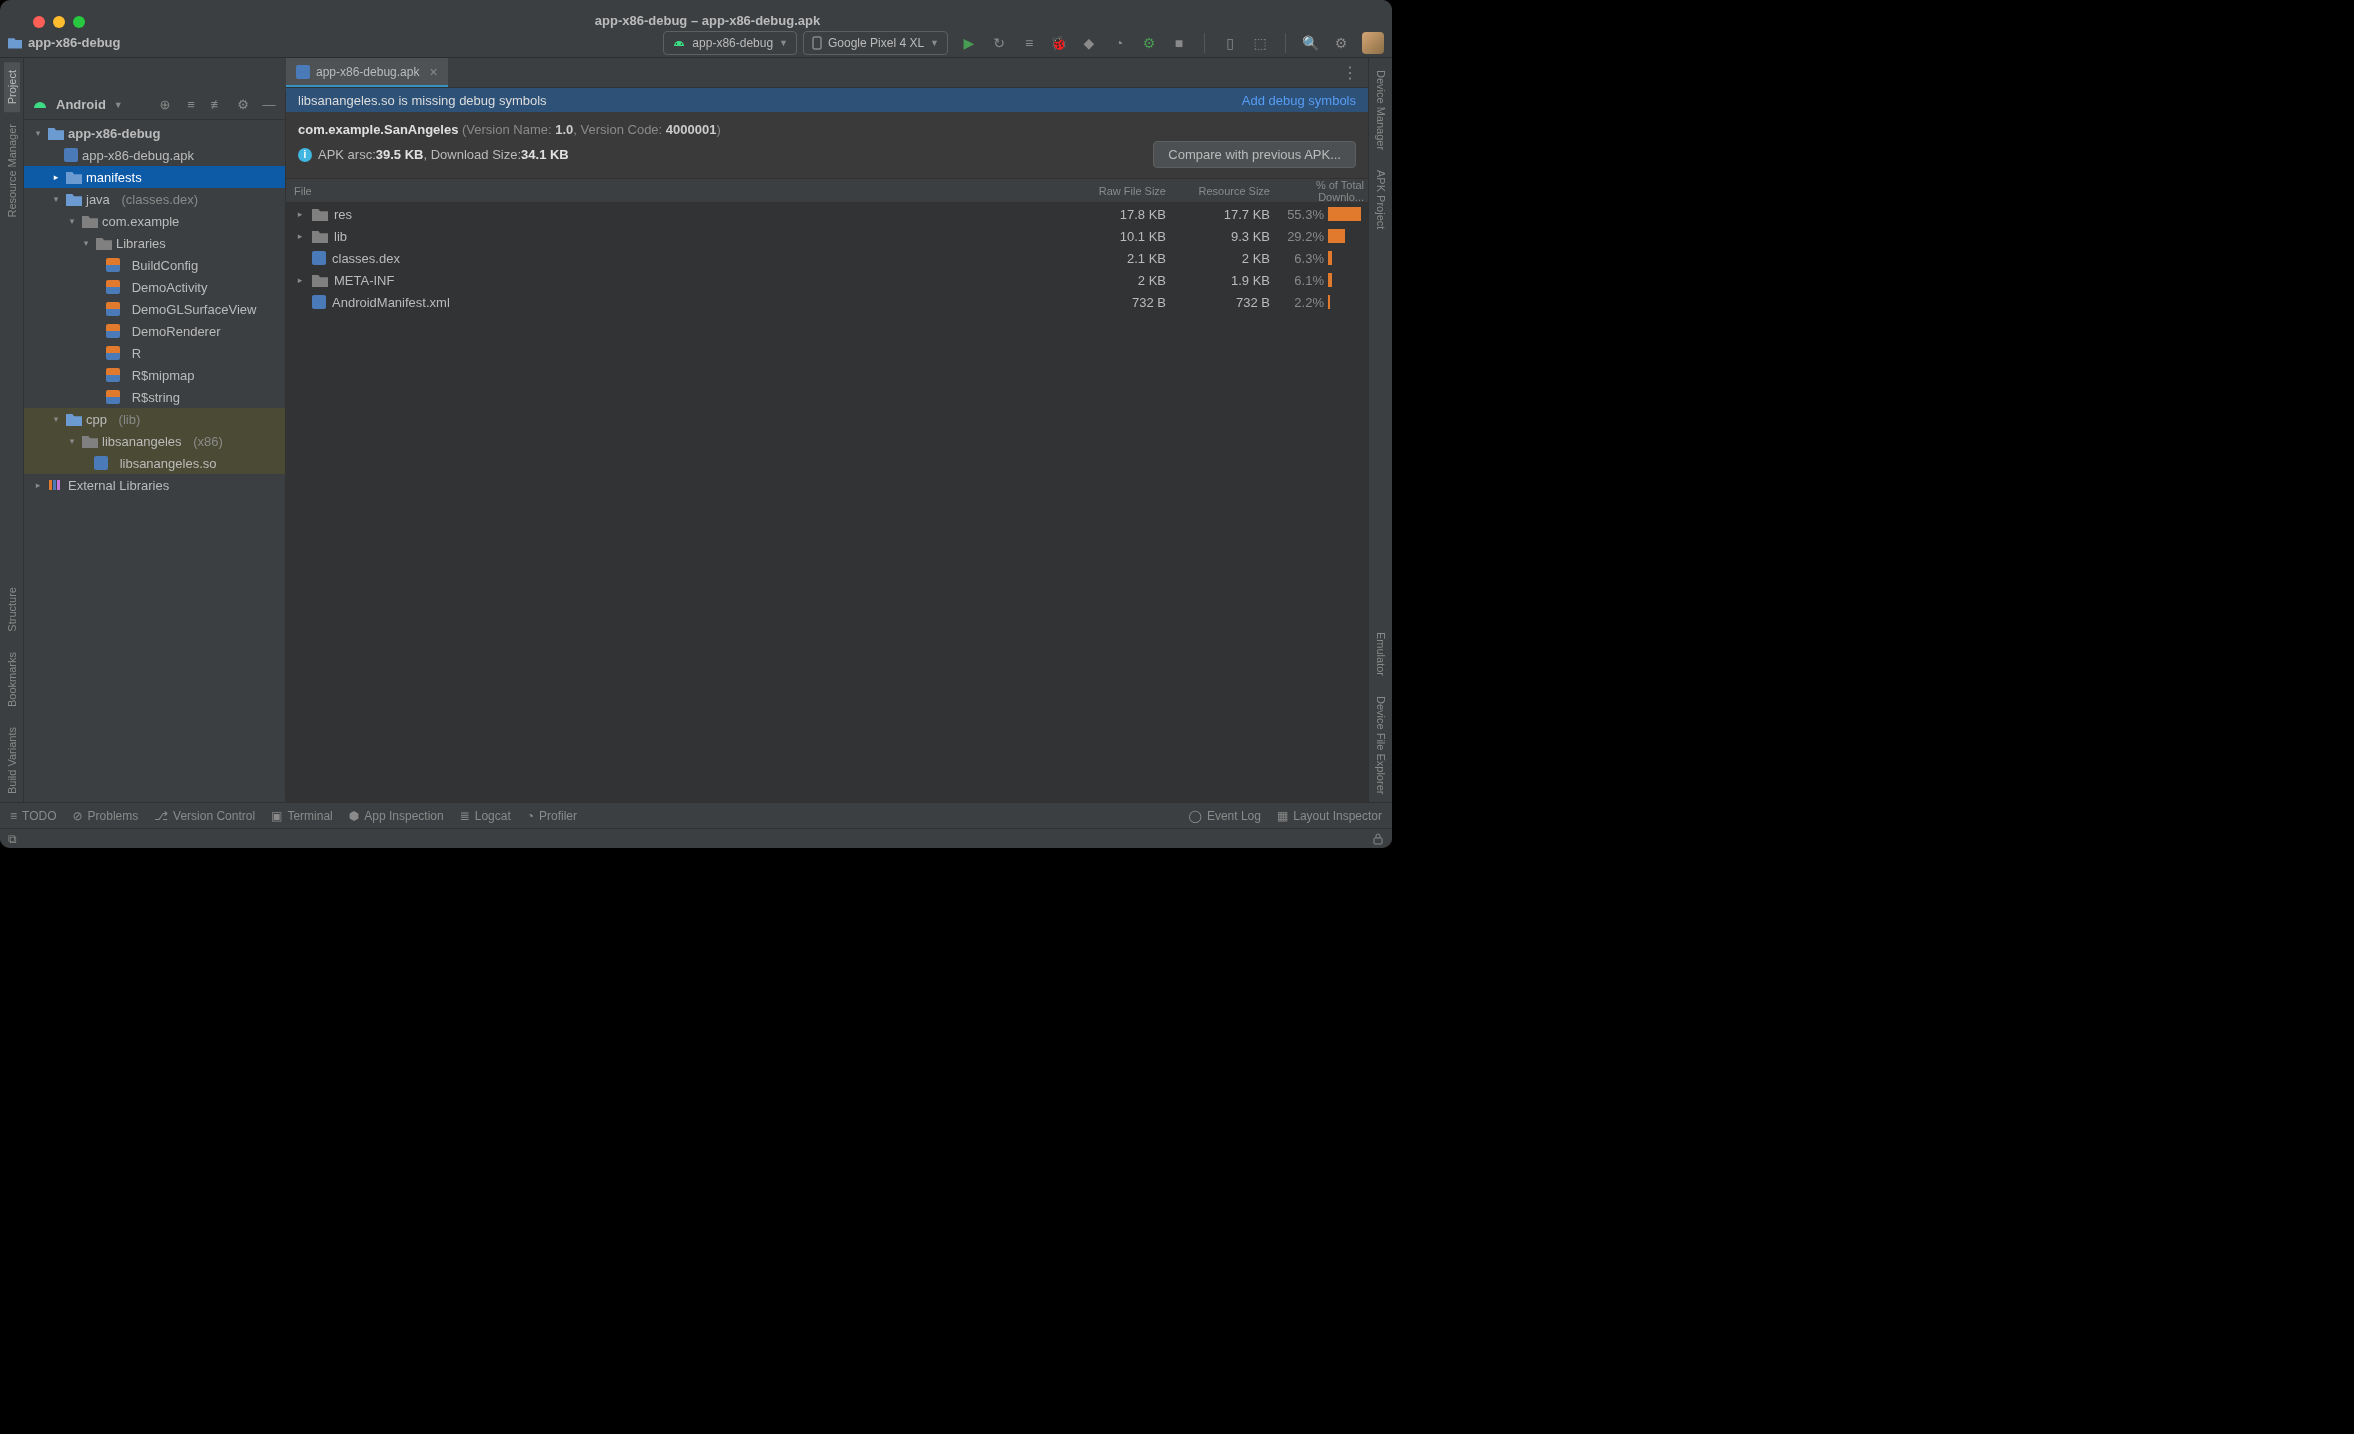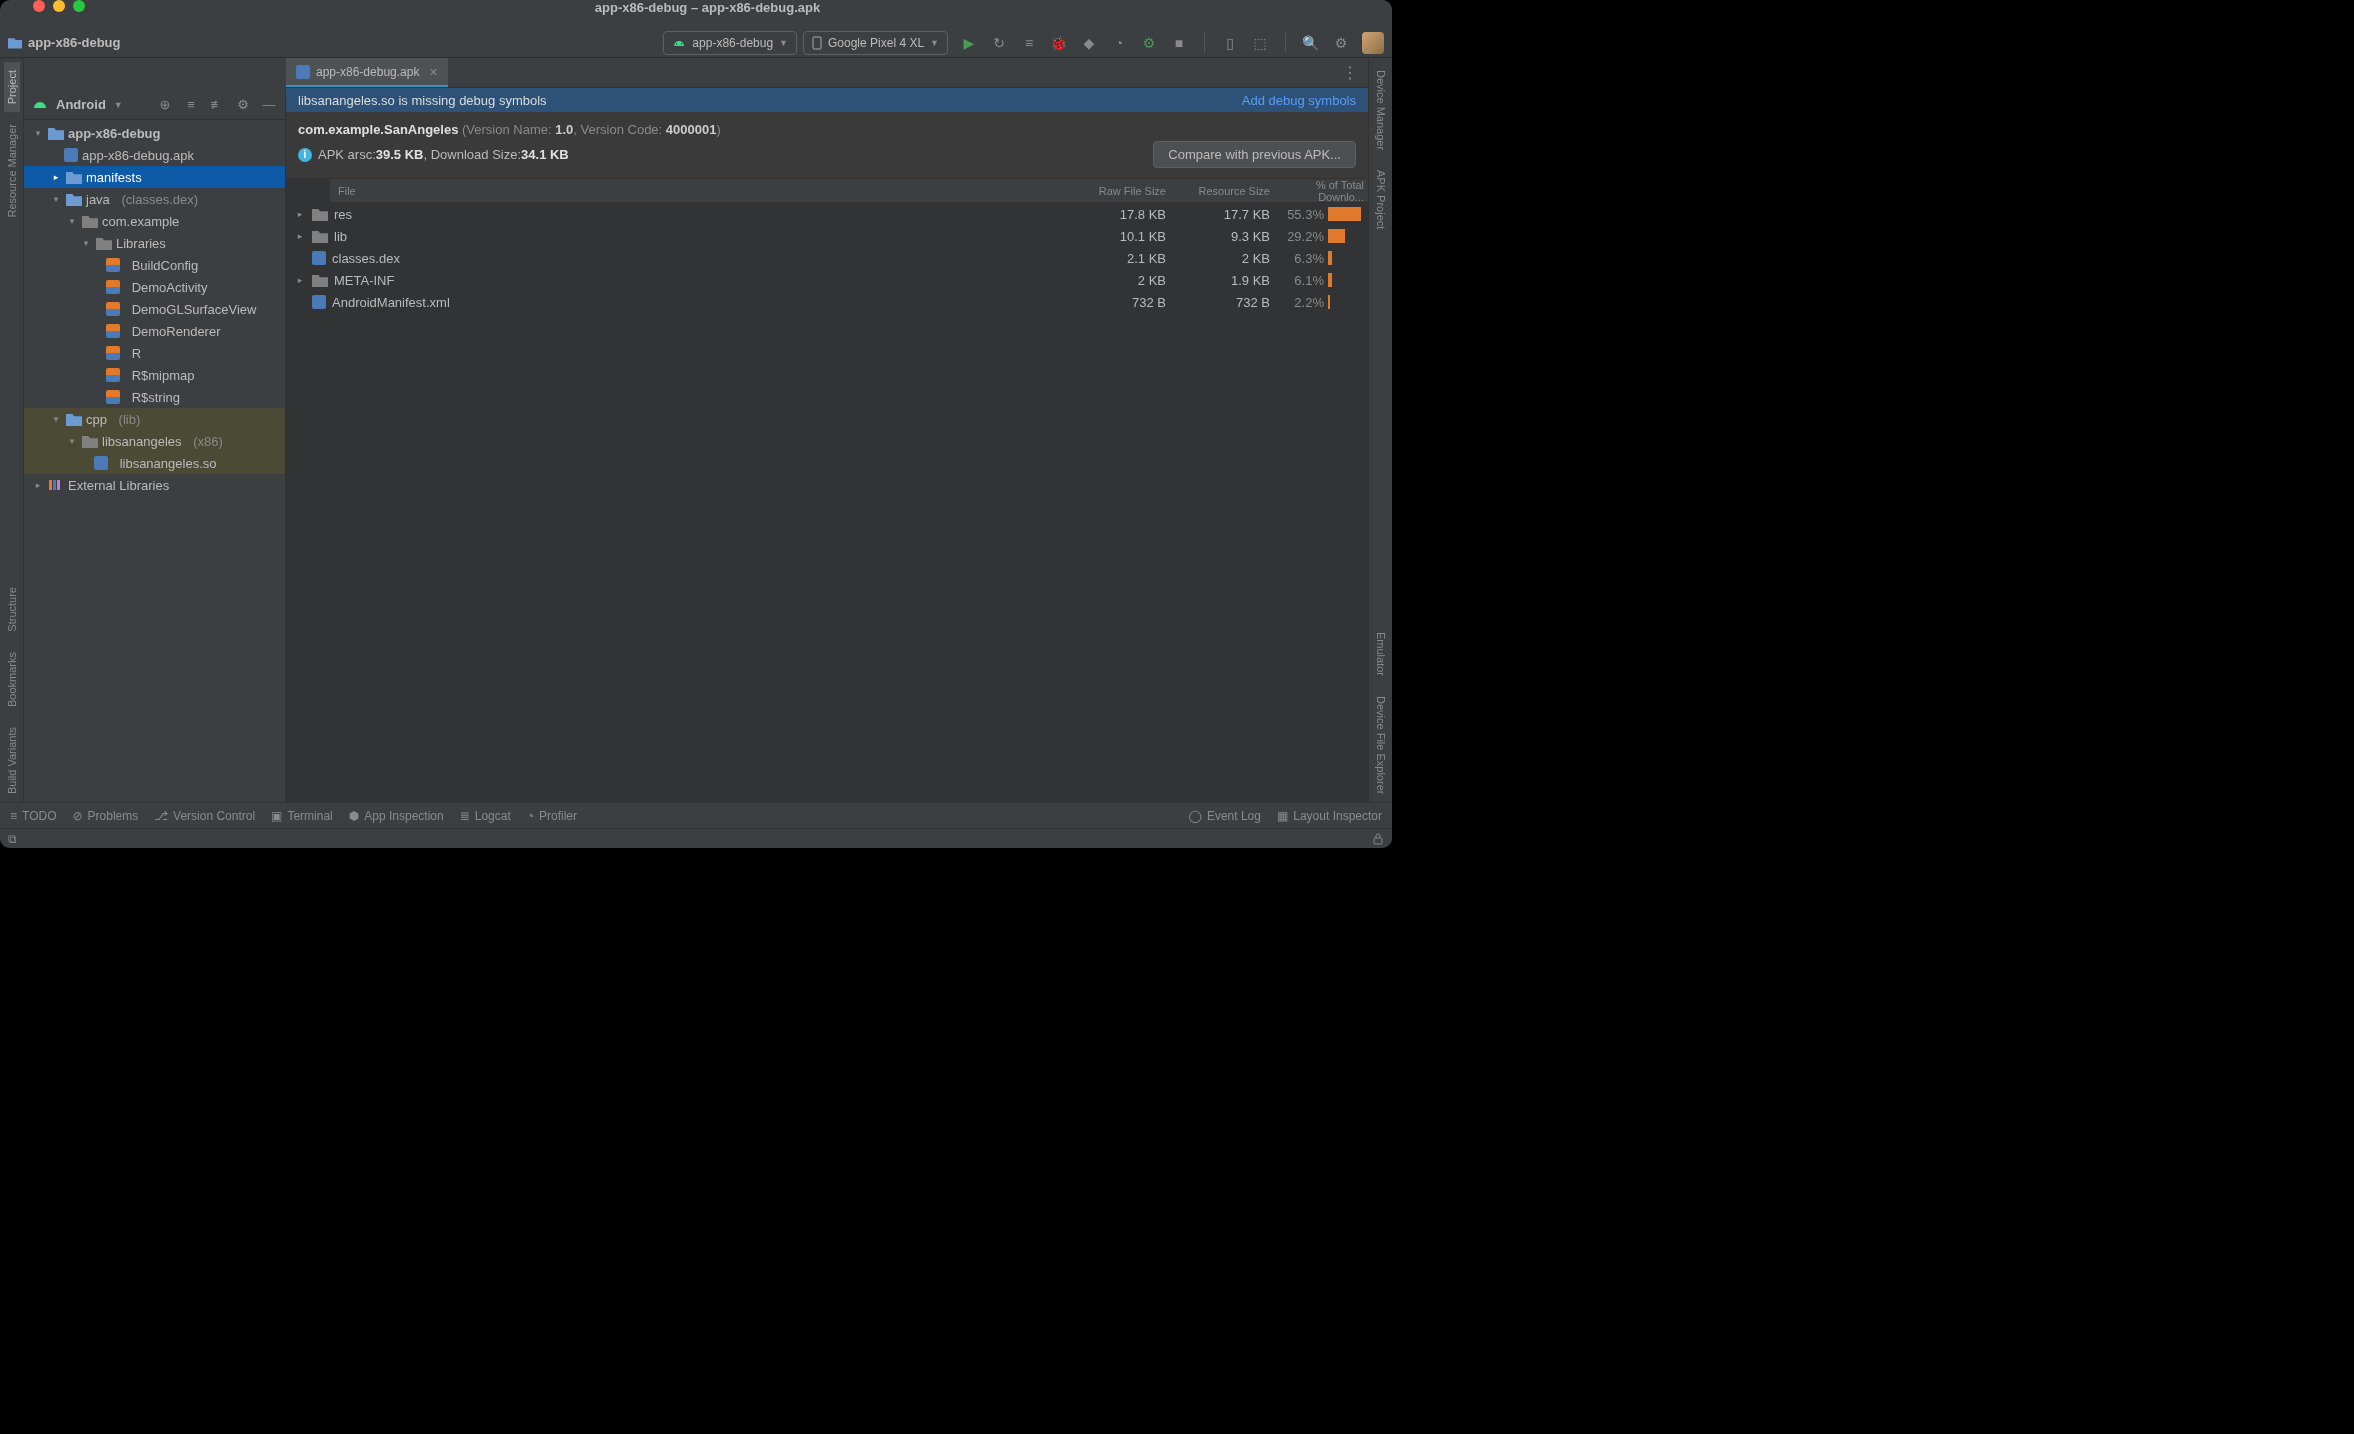--- a/index.html
+++ b/index.html
@@ -4,21 +4,21 @@
 <style>
 :root{
   --bg:#2b2b2b; --bg2:#3c3f41; --bg3:#313335; --bg4:#4e5254;
   --fg:#bbbbbb; --fg-dim:#8a8a8a; --fg-muted:#999999;
   --accent:#3592c4; --link:#589df6; --sel:#0d5aa7; --hl:#4b4b35;
   --orange:#e17a2c; --green:#499c54; --border:#323232;
 }
 *{box-sizing:border-box;font-family:-apple-system,Segoe UI,Arial,sans-serif;}
 html,body{margin:0;height:100%;background:#000;}
 .window{width:1392px;height:848px;background:var(--bg2);border-radius:10px;overflow:hidden;display:flex;flex-direction:column;box-shadow:0 0 0 1px #000;}
-.titlebar{height:28px;background:var(--bg2);display:flex;align-items:flex-start;padding:0 10px;position:relative;margin-left:23px;}
+.titlebar{height:28px;background:var(--bg2);display:flex;align-items:flex-end;padding:0 10px;position:relative;margin-left:23px;}
 .traffic{display:flex;gap:8px;}
 .traffic span{width:12px;height:12px;border-radius:50%;}
 .tl-close{background:#ff5f57;} .tl-min{background:#febc2e;} .tl-max{background:#28c840;}
 .title{position:absolute;left:0;right:0;text-align:center;color:var(--fg);font-size:13px;font-weight:600;}
 .toolbar{height:30px;background:var(--bg2);display:flex;align-items:center;padding:0 8px;gap:6px;border-bottom:1px solid #2d2d2d;}
 .tb-left{display:flex;align-items:center;gap:6px;color:var(--fg);font-size:13px;}
 .tb-icon{width:14px;height:12px;background:#6b9bd1;clip-path:polygon(0 15%,45% 15%,55% 30%,100% 30%,100% 100%,0 100%);}
 .spacer{flex:1;}
 .combo{height:24px;background:#3c3f41;border:1px solid #5e6060;border-radius:4px;display:flex;align-items:center;padding:0 8px;gap:6px;color:var(--fg);font-size:12px;}
 .combo.dev{min-width:140px;}
@@ -60,21 +60,21 @@
 .banner{height:24px;background:#2d5177;display:flex;align-items:center;padding:0 12px;font-size:13px;color:#ddd;}
 .banner a{color:var(--link);margin-left:auto;}
 .info{background:#3a3a3a;padding:8px 12px;border-bottom:1px solid var(--border);}
 .info-row{display:flex;align-items:center;font-size:13px;color:var(--fg);padding:2px 0;}
 .bold{font-weight:700;color:#e0e0e0;}
 .info-dim{color:var(--fg-dim);}
 .btn{margin-left:auto;background:#4c5052;border:1px solid #5e6060;color:var(--fg);padding:5px 14px;border-radius:4px;font-size:13px;}
 .iicon{width:14px;height:14px;border-radius:50%;background:#40b6e0;color:#fff;font-size:10px;font-weight:bold;display:inline-flex;align-items:center;justify-content:center;margin-right:6px;}
 
 .table{flex:1;display:flex;flex-direction:column;font-size:13px;}
-.thead{display:flex;height:24px;align-items:center;background:#3c3f41;border-bottom:1px solid var(--border);color:var(--fg-dim);font-size:11px;margin-left:44px;}
+.thead{display:flex;height:24px;align-items:center;background:#3c3f41;border-bottom:1px solid var(--border);color:var(--fg-dim);font-size:11px;}
 .c-file{flex:1;padding-left:8px;}
 .c-raw{width:110px;text-align:right;padding-right:12px;}
 .c-dl{width:100px;text-align:right;padding-right:8px;}
 .c-pct{width:50px;text-align:right;padding-right:4px;}
 .c-bar{width:40px;}
 .tbody{flex:1;}
 .frow{display:flex;height:22px;align-items:center;color:var(--fg);}
 .bar{height:14px;background:var(--orange);}
 
 .statusbar{height:26px;background:var(--bg2);border-top:1px solid var(--border);display:flex;align-items:center;padding:0 10px;gap:16px;font-size:12px;color:var(--fg-dim);}

